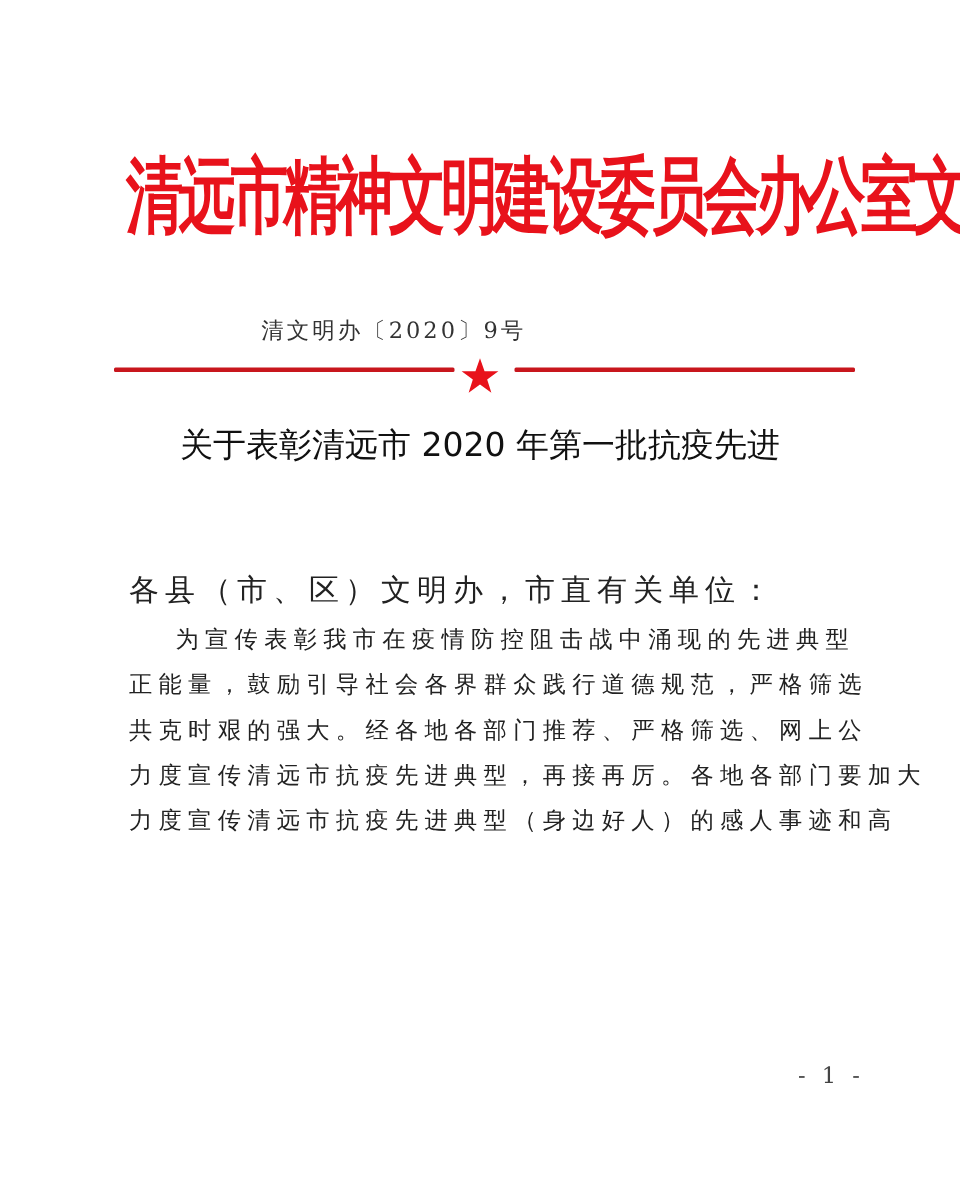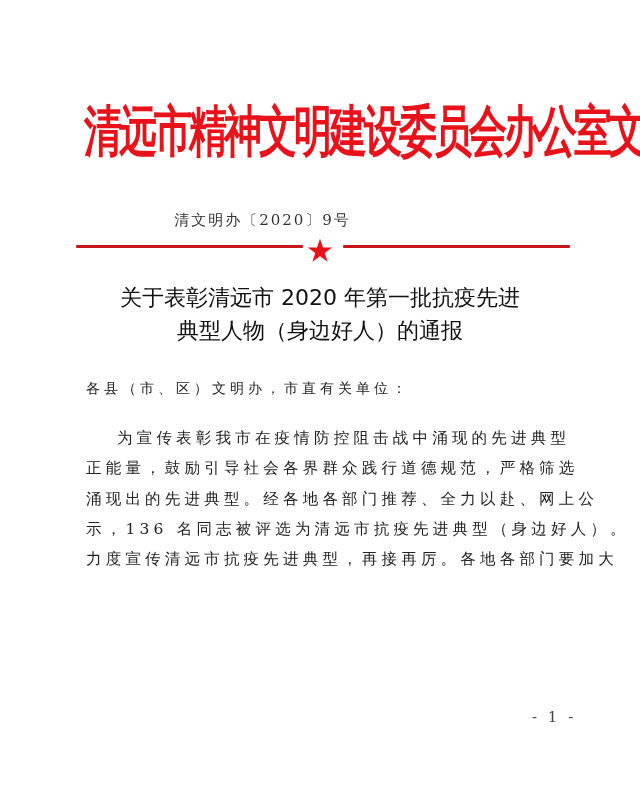--- a/index.html
+++ b/index.html
@@ -32,31 +32,31 @@
   .title {
     position: absolute; left: 0; width: 640px; top: 281px;
     text-align: center;
     font-family: "DejaVu Sans", "Liberation Sans", sans-serif;
     font-size: 22px; line-height: 33px; color: #111;
   }
 
   .salutation {
     position: absolute; left: 86px; top: 380px;
     font-family: "DejaVu Serif", "Liberation Serif", serif;
-    font-size: 14px; letter-spacing: 4px; color: #222;
+    font-size: 20px; letter-spacing: 4px; color: #222;
   }
 
   .body-text {
     position: absolute; left: 86px; top: 411px; width: 486px;
     font-family: "DejaVu Serif", "Liberation Serif", serif;
     font-size: 15.5px; line-height: 30.3px; color: #222;
     text-align: justify;
   }
   .body-text .line { display: block; white-space: nowrap; letter-spacing: 4.2px; }
-  .body-text .line.indent { padding-left: 31px; margin-top: 12px; }
+  .body-text .line.indent { padding-left: 31px; }
 
   .page-number {
     position: absolute; left: 532px; top: 708px;
     font-family: "DejaVu Serif", "Liberation Serif", serif;
     font-size: 15px; color: #444; letter-spacing: 3px;
   }
 </style>
 </head>
 <body>
 
@@ -84,27 +84,26 @@
   <div class="doc-number">清文明办〔2020〕9号</div>
 
   <div class="rule left"></div>
   <svg class="star" viewBox="0 0 24 24">
     <polygon points="12,1.5 14.6,9 22.5,9 16.1,13.7 18.5,21.3 12,16.6 5.5,21.3 7.9,13.7 1.5,9 9.4,9" fill="#e8121b"></polygon>
   </svg>
   <div class="rule right"></div>
 
   <div class="title">
     <div>关于表彰清远市 2020 年第一批抗疫先进</div>
-    <div>典型人物（身边好人）的通报</div>
   </div>
 
   <div class="salutation">各县（市、区）文明办，市直有关单位：</div>
 
   <div class="body-text">
     <span class="line indent">为宣传表彰我市在疫情防控阻击战中涌现的先进典型</span>
     <span class="line">正能量，鼓励引导社会各界群众践行道德规范，严格筛选</span>
-    <span class="line">涌现出的先进典型。经各地各部门推荐、全力以赴、网上公</span>
-    <span class="line">示，136 名同志被评选为清远市抗疫先进典型（身边好人）。</span>
+    <span class="line">共克时艰的强大。经各地各部门推荐、严格筛选、网上公</span>
     <span class="line">力度宣传清远市抗疫先进典型，再接再厉。各地各部门要加大</span>
+    <span class="line">力度宣传清远市抗疫先进典型（身边好人）的感人事迹和高</span>
   </div>
 
   <div class="page-number">- 1 -</div>
 </div>
 
 </body></html>

